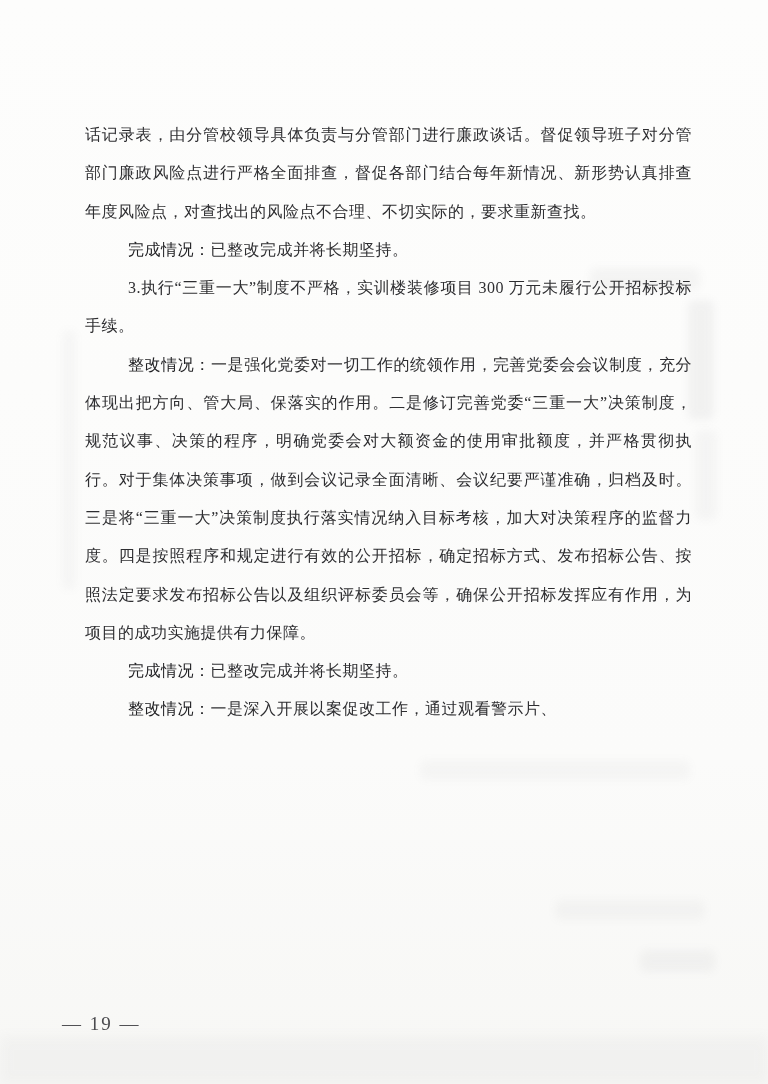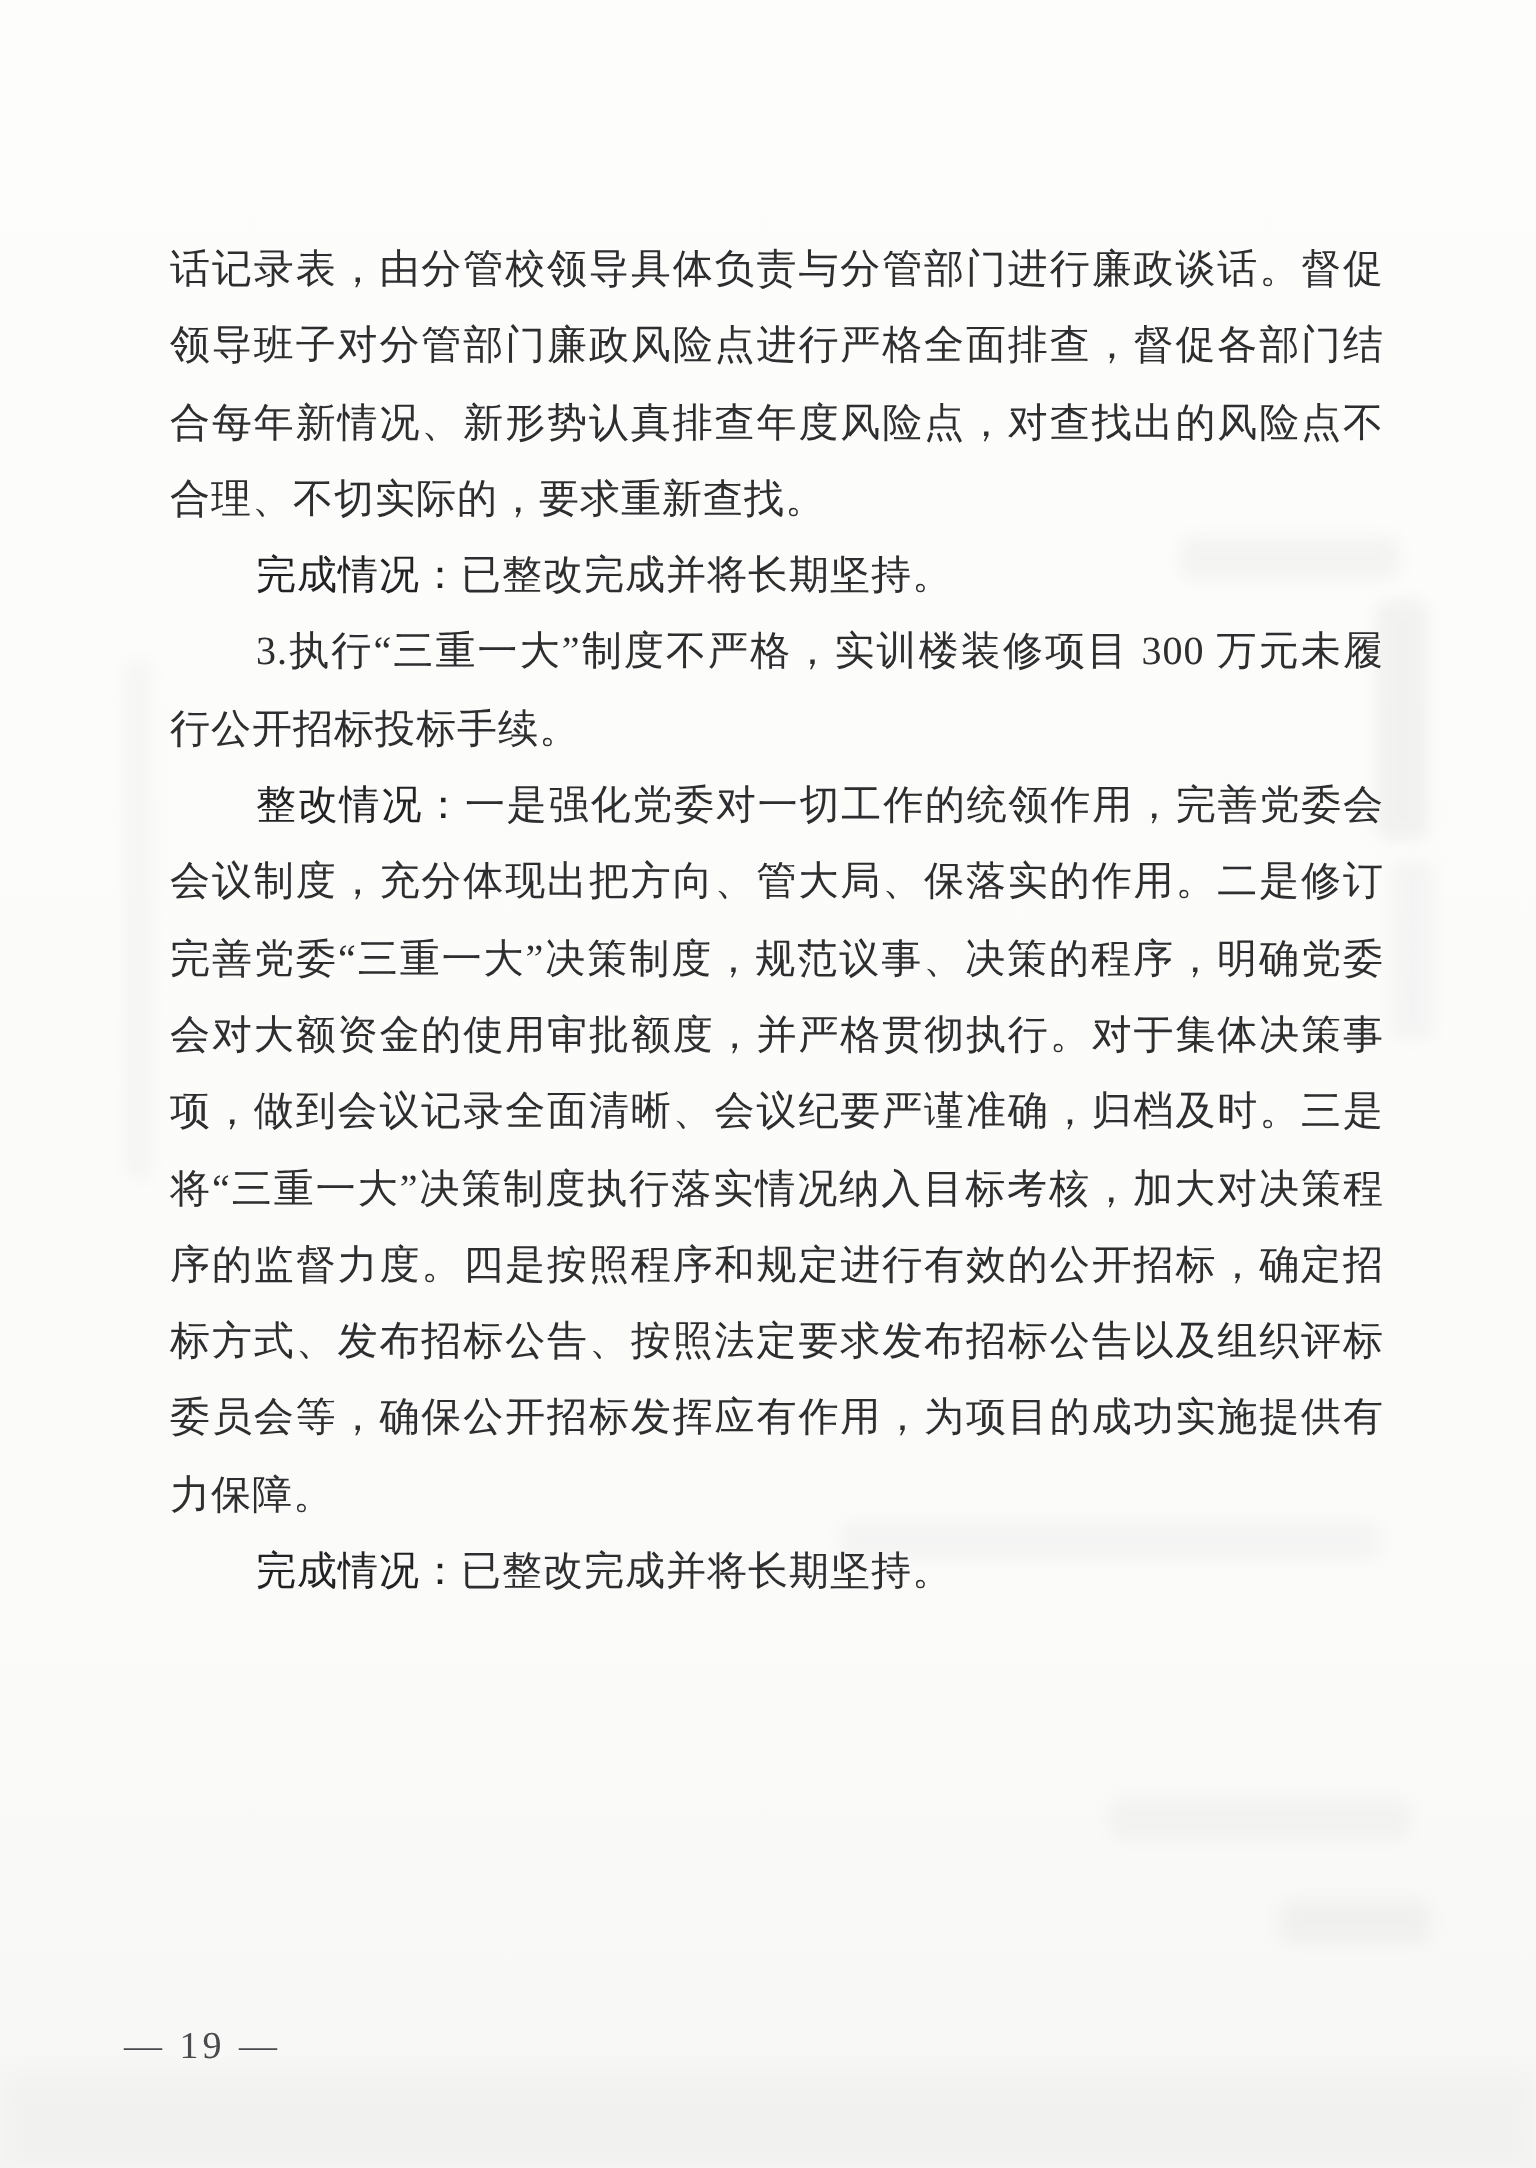--- a/index.html
+++ b/index.html
@@ -11,21 +11,21 @@
     font-family:"Liberation Serif","DejaVu Serif",serif;
   }
   .page {
     position:absolute; inset:0;
     background:linear-gradient(180deg,#fdfdfc 0%, #fbfbfa 70%, #f7f7f5 100%);
   }
   .content {
     position:absolute;
     left:85px; top:116px; width:607px;
     color:#2e2e31;
-    font-size:20px;
+    font-size:16px;
     line-height:38.3px;
     text-align:justify;
     letter-spacing:0.5px;
   }
   .para { margin:0; padding:0; }
   .para.indent { text-indent:43px; }
   .para b {
     font-family:"Liberation Sans","DejaVu Sans",sans-serif;
     font-weight:400;
     color:#222225;
@@ -68,16 +68,17 @@
   <div class="smudge s6"></div>
   <div class="smudge s7"></div>
   <div class="smudge s8"></div>
 
   <div class="content">
       <p class="para"><span>话记录表，由分管校领导具体负责与分管部门进行廉政谈话。督促领导班子对分管部门廉政风险点进行严格全面排查，督促各部门结合每年新情况、新形势认真排查年度风险点，对查找出的风险点不合理、不切实际的，要求重新查找。</span></p>
       <p class="para indent"><b>完成情况：</b><span>已整改完成并将长期坚持。</span></p>
       <p class="para indent"><span>3.执行“三重一大”制度不严格，实训楼装修项目 300 万元未履行公开招标投标手续。</span></p>
       <p class="para indent"><b>整改情况：</b><span>一是强化党委对一切工作的统领作用，完善党委会会议制度，充分体现出把方向、管大局、保落实的作用。二是修订完善党委“三重一大”决策制度，规范议事、决策的程序，明确党委会对大额资金的使用审批额度，并严格贯彻执行。对于集体决策事项，做到会议记录全面清晰、会议纪要严谨准确，归档及时。三是将“三重一大”决策制度执行落实情况纳入目标考核，加大对决策程序的监督力度。四是按照程序和规定进行有效的公开招标，确定招标方式、发布招标公告、按照法定要求发布招标公告以及组织评标委员会等，确保公开招标发挥应有作用，为项目的成功实施提供有力保障。</span></p>
       <p class="para indent"><b>完成情况：</b><span>已整改完成并将长期坚持。</span></p>
+      <p class="para indent"><b>整改情况：</b><span>一是深入开展以案促改工作，通过观看警示片、</span></p>
     </div>
 
   <div class="footer">— 19 —</div>
 </div>
 
 </body></html>

